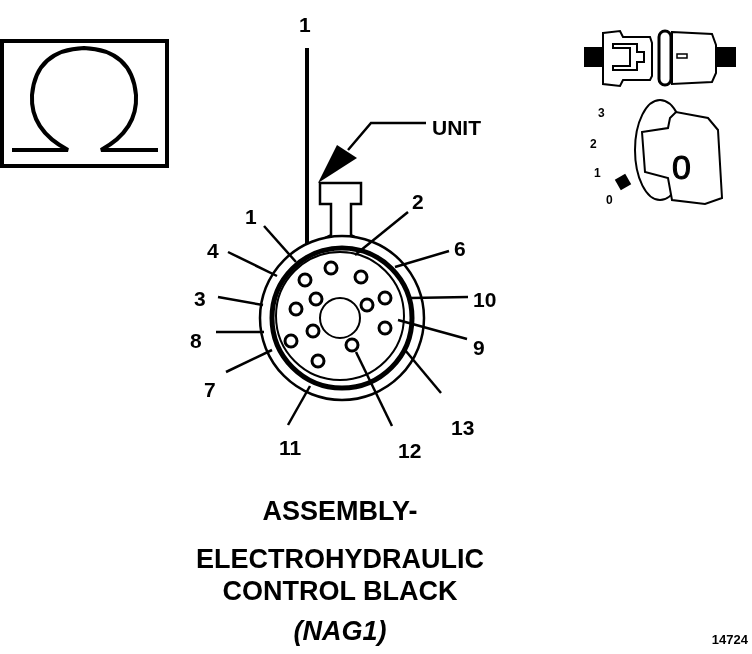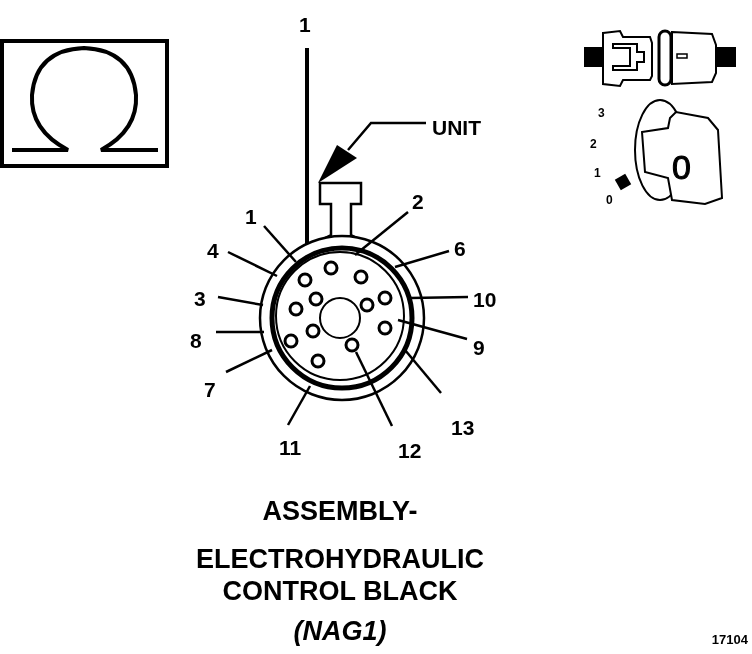--- a/index.html
+++ b/index.html
@@ -104,13 +104,13 @@
 <div class="lbl small" style="left:590px;top:138px;">2</div>
 <div class="lbl small" style="left:594px;top:167px;">1</div>
 <div class="lbl small" style="left:606px;top:194px;">0</div>
 <div class="lbl" style="left:672px;top:150px;font-size:34px;font-weight:normal;-webkit-text-stroke:1px #000;">0</div>
 
 <div class="caption" style="top:498px;">ASSEMBLY-</div>
 <div class="caption" style="top:538px;margin-top:8px;">ELECTROHYDRAULIC</div>
 <div class="caption" style="top:578px;">CONTROL BLACK</div>
 <div class="caption" style="top:618px;font-style:italic;">(NAG1)</div>
 
-<div class="fig">17104</div>
+<div class="fig">14724</div>
 
 </body></html>

